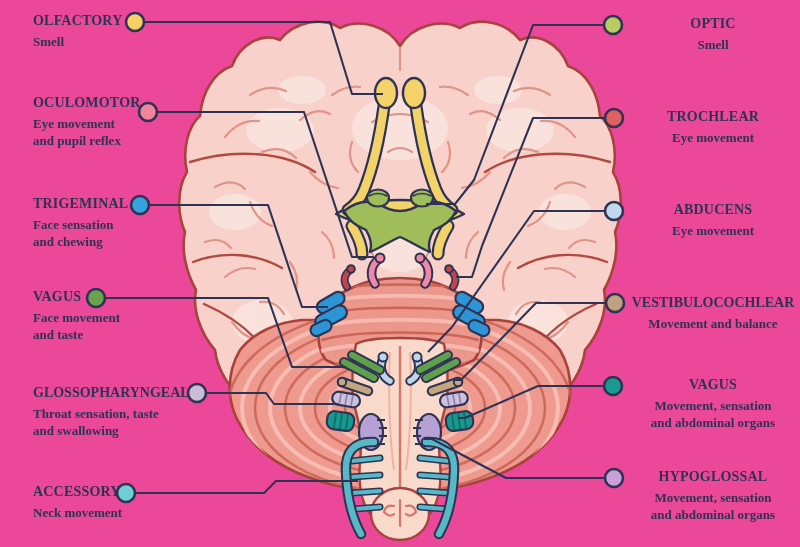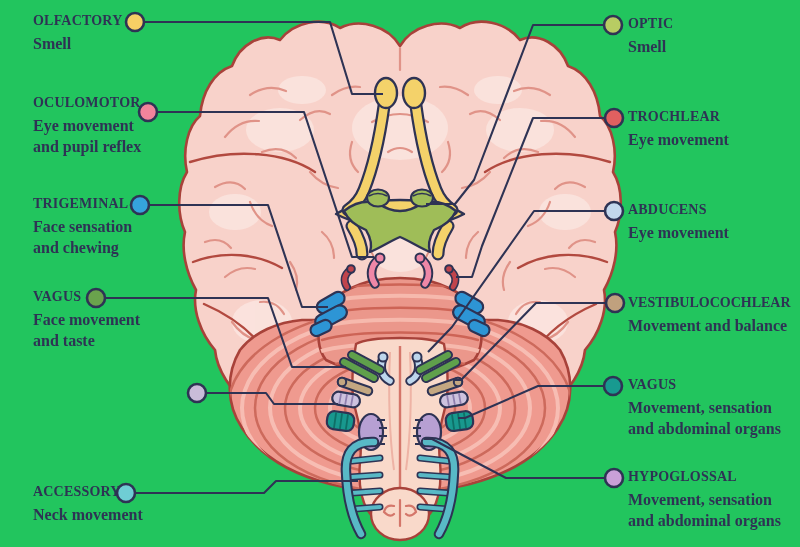--- a/index.html
+++ b/index.html
@@ -1,32 +1,32 @@
 <!DOCTYPE html>
 <html><head>
 <meta charset="utf-8">
 <style>
   html,body{margin:0;padding:0;background:#ffffff;}
   #stage{
-    position:relative;width:800px;height:547px;background:#22c55e;
+    position:relative;width:800px;height:547px;background:#ec4899;
     overflow:hidden;font-family:"Liberation Serif","DejaVu Serif",serif;
   }
   #art{position:absolute;left:0;top:0;}
   .label{position:absolute;color:#2e3354;}
   .label .title{
     font-size:14px;font-weight:700;letter-spacing:.2px;white-space:nowrap;
     line-height:18px;display:block;
   }
   .label .title.long{font-size:14px;letter-spacing:0;}
   .label .desc{
-    font-size:16px;font-weight:700;line-height:1.32;margin-top:3px;
+    font-size:13px;font-weight:700;line-height:1.32;margin-top:3px;
     white-space:pre-line;color:#2e3354;
   }
   .label-left{left:33px;width:210px;text-align:left;}
-  .label-right{left:628px;width:170px;text-align:left;}
+  .label-right{left:628px;width:170px;text-align:center;}
 </style>
 </head>
 <body>
 
 <div id="stage">
 
 <svg id="art" width="800" height="547" viewBox="0 0 800 547">
 
   <defs>
     <clipPath id="clip-cerebellum">
@@ -350,20 +350,25 @@
   <div class="label label-left" style="top:195px">
     <span class="title">TRIGEMINAL</span>
     <div class="desc">Face sensation
 and chewing</div>
   </div>
   <div class="label label-left" style="top:288px">
     <span class="title">VAGUS</span>
     <div class="desc">Face movement
 and taste</div>
   </div>
+  <div class="label label-left" style="top:384px">
+    <span class="title long">GLOSSOPHARYNGEAL</span>
+    <div class="desc">Throat sensation, taste
+and swallowing</div>
+  </div>
   <div class="label label-left" style="top:483px">
     <span class="title">ACCESSORY</span>
     <div class="desc">Neck movement</div>
   </div>
 
   <div class="label label-right" style="top:15px">
     <span class="title">OPTIC</span>
     <div class="desc">Smell</div>
   </div>
   <div class="label label-right" style="top:108px">

